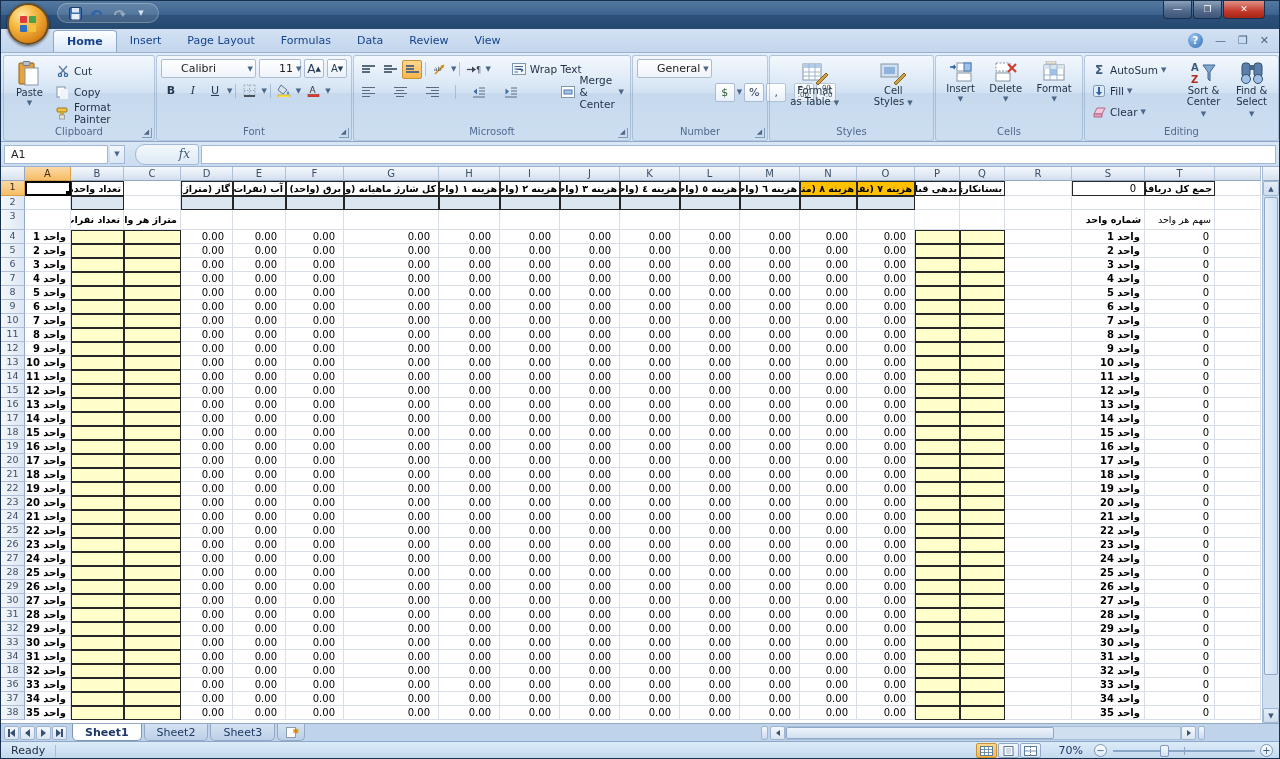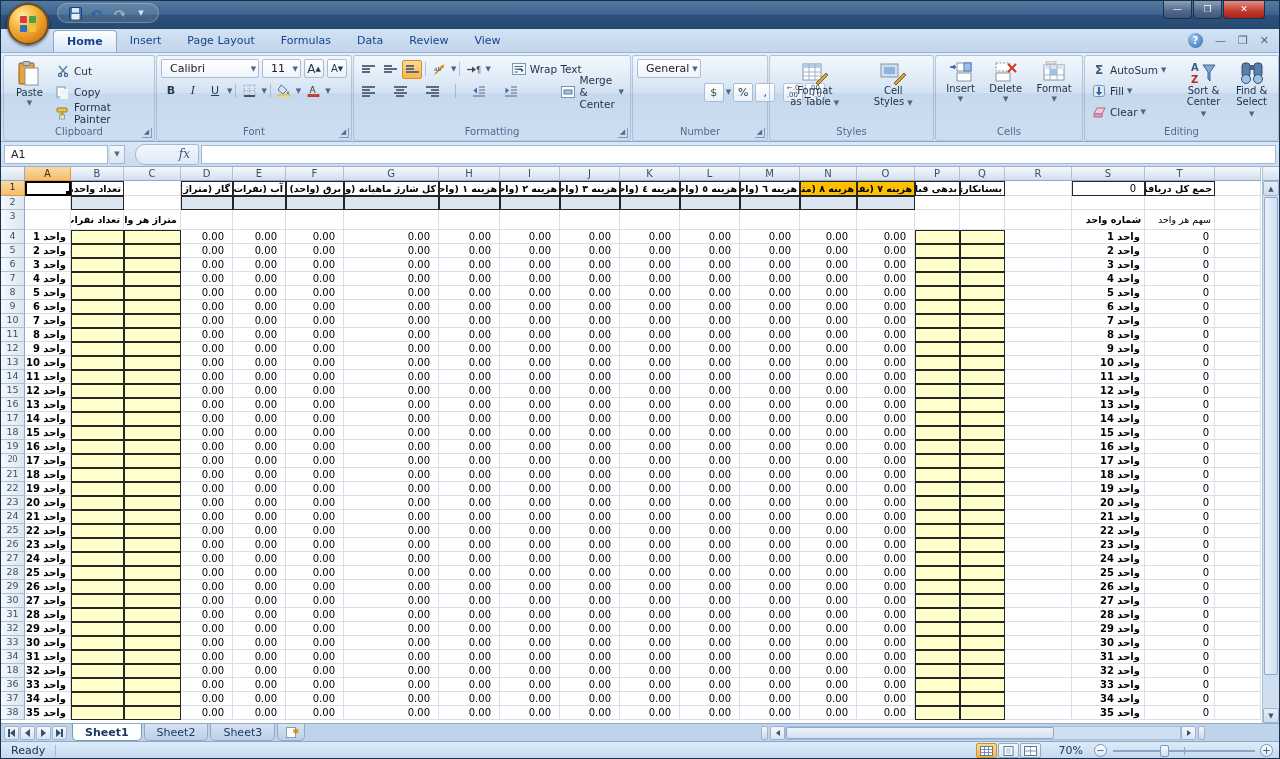--- a/index.html
+++ b/index.html
@@ -29,21 +29,21 @@
 
   
   .ribbon{height:89px;background:linear-gradient(#e3eefa 0%,#d0e1f3 45%,#c2d6ec 46%,#d4e3f4 100%);border-bottom:1px solid #8ba8c9;display:flex;padding:1px 0 0 1px;}
   .rgroup{position:relative;height:86px;margin:1px 0 0 1px;border:1px solid rgba(140,165,195,.55);border-radius:3px;background:linear-gradient(rgba(255,255,255,.55),rgba(255,255,255,.08) 40%,rgba(190,212,235,.35));display:flex;flex-direction:column;}
   .rg-body{flex:1;display:flex;padding:3px 4px 0 4px;gap:2px;}
   .rg-label{height:15px;font-size:10px;color:#51698c;text-align:center;line-height:14px;position:relative;}
   .rg-label .launcher{position:absolute;right:2px;bottom:2px;width:10px;height:10px;border:1px solid #7e99bb;border-top:none;border-left:none;font-size:7px;color:#51698c;line-height:8px;text-align:center;}
   .bigbtn{display:flex;flex-direction:column;align-items:center;justify-content:flex-start;padding:2px 4px;border-radius:3px;font-size:10px;color:#1f2f45;text-align:center;line-height:11px;}
   .smallrow{display:flex;align-items:center;gap:3px;height:20px;font-size:10.5px;color:#1f2f45;padding:0 2px;border-radius:2px;}
   .ico16{width:16px;height:16px;display:inline-flex;align-items:center;justify-content:center;flex:none;}
-  .combo{display:flex;align-items:center;border:1px solid #aabbd3;background:linear-gradient(#fff,#eef3fa);border-radius:2px;height:19px;font-size:11px;color:#222;padding:0 2px 0 8px;}
+  .combo{display:flex;align-items:center;border:1px solid #aabbd3;background:linear-gradient(#fff,#eef3fa);border-radius:2px;height:19px;font-size:11px;color:#222;padding:0 2px 0 19px;}
   .combo .carr{margin-left:auto;font-size:7px;color:#4a6787;padding-left:3px;}
   .tbtn{min-width:20px;height:19px;border:1px solid transparent;border-radius:2px;display:inline-flex;align-items:center;justify-content:center;font-size:11px;color:#243a52;}
   .tbtn.framed{border-color:#aabbd3;background:linear-gradient(#fff,#e9f0f9);}
   .tbtn.on{background:linear-gradient(#ffd88f,#fcb548);border-color:#c79338;}
   .bars{display:inline-block;width:13px;}
   .bars i{display:block;height:1.5px;background:#5a6b80;margin:1.5px 0;}
   .bars i.short{width:8px;}
   .vsep{width:1px;background:rgba(140,165,195,.6);margin:2px 1px;}
   .stack{display:flex;flex-direction:column;justify-content:flex-start;gap:1px;}
   .dropcar{font-size:7px;color:#4a6787;}
@@ -322,21 +322,21 @@
             <span class="ico16">
                 <svg width="14" height="12" viewBox="0 0 14 12">
                   <rect x="0.5" y="0.5" width="13" height="11" fill="#f4f8fb" stroke="#7d95ad"></rect>
                   <path d="M2.5 3.5 H11 M2.5 6 H9 Q11 6 11 7.5 M2.5 9 H6" stroke="#3e6aa8" stroke-width="1"></path>
                   <path d="M9 9.5 L11.5 7.5 L9 5.8" fill="#3e6aa8"></path>
                 </svg>
               </span>
             <span>Wrap Text</span>
           </div>
         </div>
-        <div style="display:flex;gap:12px;align-items:flex-start">
+        <div style="display:flex;gap:12px;align-items:center">
           <div class="tbtn">
               <span class="bars">
                 <i></i>
                 <i class="short"></i>
                 <i></i>
                 <i class="short"></i>
               </span>
             </div>
           <div class="tbtn">
               <span class="bars">
@@ -373,21 +373,21 @@
                 <svg width="14" height="12" viewBox="0 0 14 12">
                   <rect x="0.5" y="0.5" width="13" height="11" fill="#fff" stroke="#7d95ad"></rect>
                   <rect x="3" y="4" width="8" height="4" fill="#a8c4e4" stroke="#4a7ab0"></rect>
                 </svg>
               </span>
             <span>Merge &amp; Center</span>
             <span class="dropcar">▼</span>
           </div>
         </div>
       </div>
-      <div class="rg-label"><span>Formatting</span><span class="launcher">◢</span></div>
+      <div class="rg-label"><span>Microsoft</span><span class="launcher">◢</span></div>
     </div>
 
     <div class="rgroup" style="width:136px">
       <div class="rg-body" style="gap:3px">
         <div class="combo" style="width:124px">
             <span>General</span>
             <span class="carr">▼</span>
           </div>
         <div style="display:flex;gap:2px;align-items:center">
           <div class="tbtn framed" style="color:#2e5d2e">$</div>
@@ -1005,21 +1005,21 @@
           <div class="cell num" style="width: 57px;">0.00</div>
           <div class="cell num" style="width: 58px;">0.00</div>
           <div class="cell yellow" style="width: 45px;"></div>
           <div class="cell yellow" style="width: 45px;"></div>
           <div class="cell" style="width: 67px;"></div>
           <div class="cell unit" style="width: 73px;">واحد 16</div>
           <div class="cell num share" style="width: 70px;">0</div>
           <div class="cell" style="width: 46px;"></div>
         </div>
         <div class="grow" style="height: 14px;">
-          <div class="rowhead" style="font-size: 9.5px; font-family: Liberation Serif, serif;">20</div>
+          <div class="rowhead" style="font-size: 9.5px;">20</div>
           <div class="cell unit" style="width: 46px;">واحد 17</div>
           <div class="cell yellow" style="width: 53px;"></div>
           <div class="cell yellow" style="width: 57px;"></div>
           <div class="cell num" style="width: 52px;">0.00</div>
           <div class="cell num" style="width: 53px;">0.00</div>
           <div class="cell num" style="width: 58px;">0.00</div>
           <div class="cell num" style="width: 95px;">0.00</div>
           <div class="cell num" style="width: 61px;">0.00</div>
           <div class="cell num" style="width: 60px;">0.00</div>
           <div class="cell num" style="width: 60px;">0.00</div>

